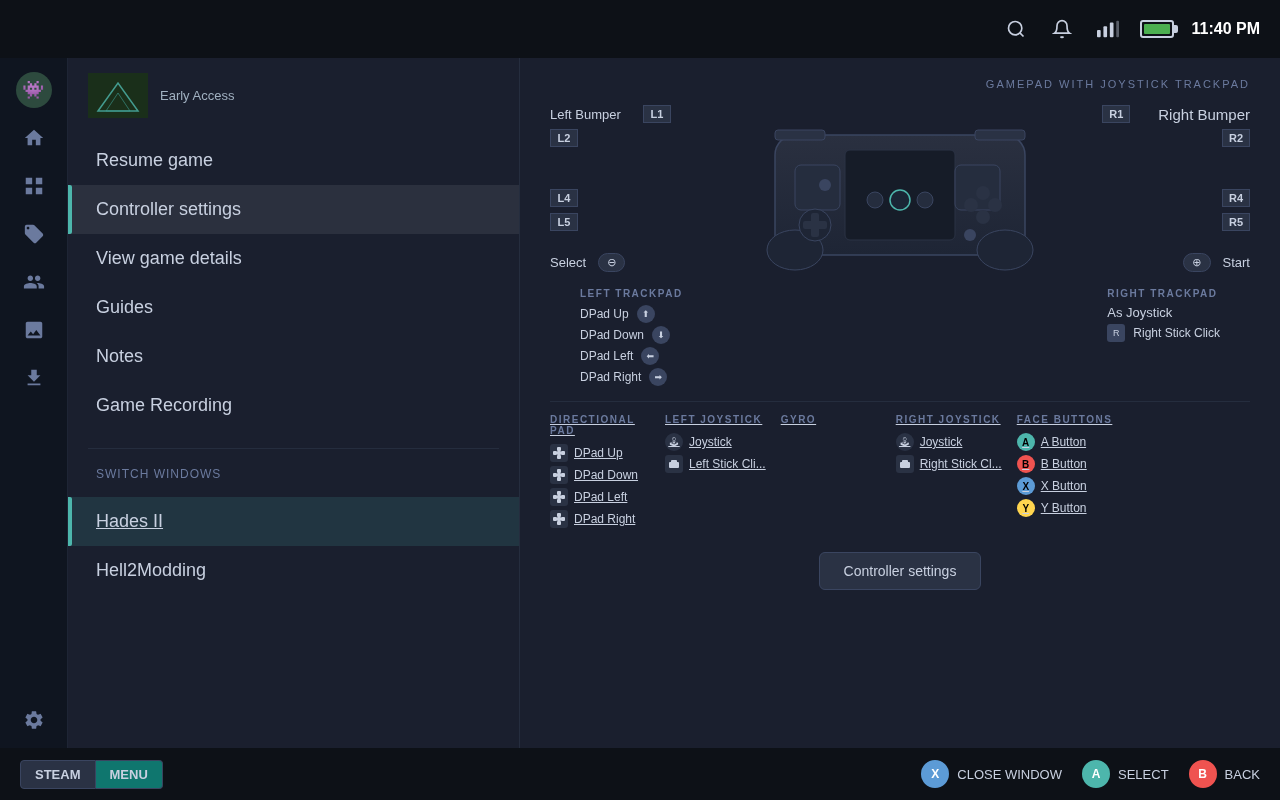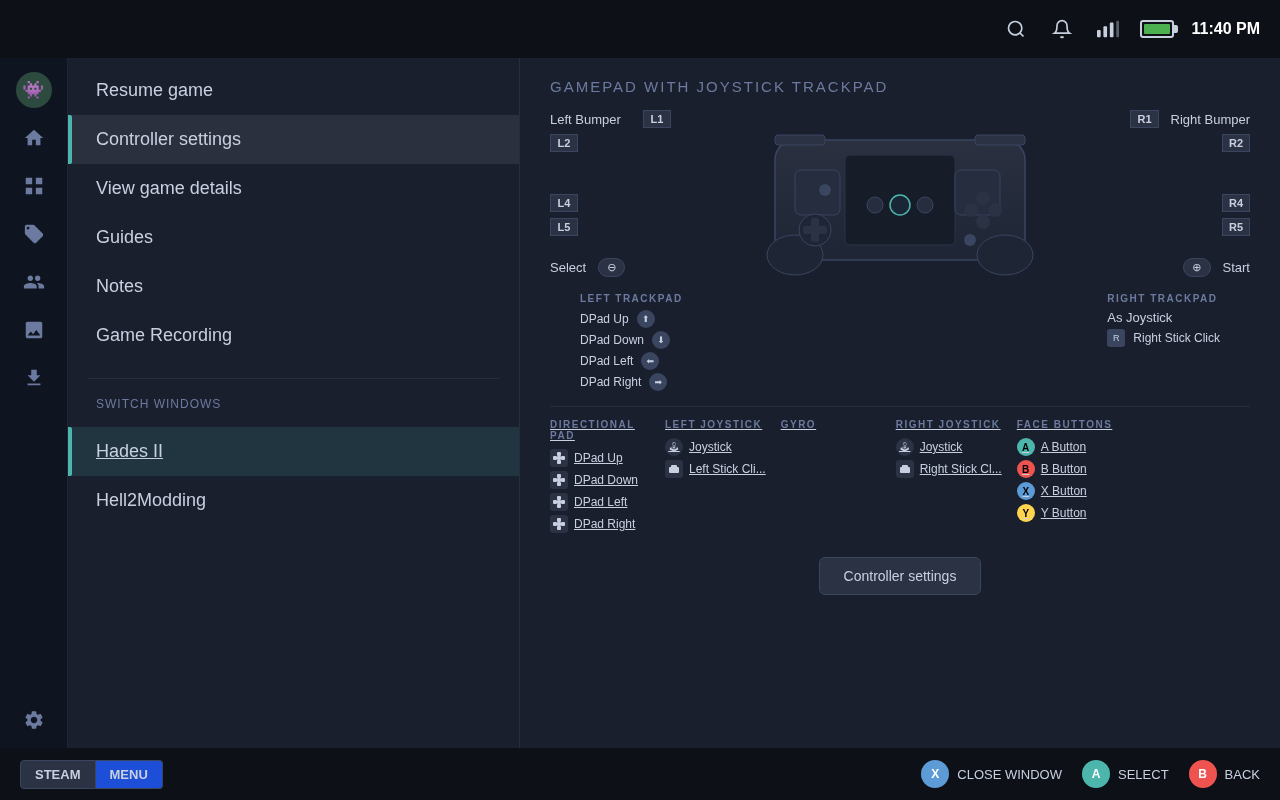--- a/index.html
+++ b/index.html
@@ -199,22 +199,22 @@
       position: absolute;
       top: 58px;
       left: 520px;
       right: 0;
       bottom: 0;
       background: #1a1f2e;
       padding: 20px 30px;
     }
 
     .gamepad-label {
-      text-align: left;
-      font-size: 15px;
+      text-align: right;
+      font-size: 11px;
       letter-spacing: 2px;
       color: #6b7a9e;
       text-transform: uppercase;
       margin-bottom: 15px;
     }
 
     .left-buttons, .right-buttons {
       display: flex;
       flex-direction: column;
       gap: 6px;
@@ -335,21 +335,21 @@
       background: #2a3244;
       border: 1px solid #3a4560;
       border-radius: 4px 0 0 4px;
       padding: 6px 14px;
       font-size: 13px;
       font-weight: bold;
       color: #c8d0e0;
       cursor: pointer;
     }
     .menu-btn {
-      background: #1d4ed8;
+      background: #0f766e;
       border: 1px solid #3a4560;
       border-left: none;
       border-radius: 0 4px 4px 0;
       padding: 6px 14px;
       font-size: 13px;
       font-weight: bold;
       color: #c8d0e0;
       cursor: pointer;
     }
 
@@ -513,20 +513,30 @@
       </svg>
   </div>
   <div class="sidebar-icon-item">
     <svg width="22" height="22" viewBox="0 0 24 24" fill="currentColor">
         <path d="M13 3h-2v10h2V3zm4.83 2.17l-1.42 1.42C17.99 7.86 19 9.81 19 12c0 3.87-3.13 7-7 7s-7-3.13-7-7c0-2.19 1.01-4.14 2.58-5.42L6.17 5.17C4.23 6.82 3 9.26 3 12c0 4.97 4.03 9 9 9s9-4.03 9-9c0-2.74-1.23-5.18-3.17-6.83z"></path>
       </svg>
   </div>
 </div>
 
 <div class="menu-panel">
+  <div class="game-header">
+    <div class="game-logo">
+      <svg width="60" height="45" viewBox="0 0 60 45">
+        <rect width="60" height="45" fill="#1a2f1a"></rect>
+        <polygon points="10,38 30,10 50,38" fill="none" stroke="#4db6ac" stroke-width="1.5" opacity="0.8"></polygon>
+        <polygon points="18,38 30,20 42,38" fill="none" stroke="#3d9e94" stroke-width="1" opacity="0.6"></polygon>
+      </svg>
+    </div>
+    <div style="font-size:13px;color:#a0b0c0;">Early Access</div>
+  </div>
 
   <div class="menu-items">
     <div class="menu-item">Resume game</div>
     <div class="menu-item active">Controller settings</div>
     <div class="menu-item">View game details</div>
     <div class="menu-item">Guides</div>
     <div class="menu-item">Notes</div>
     <div class="menu-item">Game Recording</div>
   </div>
 
@@ -606,21 +616,21 @@
 
         <circle cx="80" cy="80" r="6" fill="#3a4560"></circle>
         <circle cx="225" cy="130" r="6" fill="#3a4560"></circle>
 
         <circle cx="155" cy="95" r="10" fill="#1a2535" stroke="#4db6ac" stroke-width="1.5"></circle>
       </svg>
     </div>
 
     <div class="right-buttons">
       <div class="button-row right">
-        <span style="font-size:13px;color:#c8d0e0;margin-left:4px;">Right Bumper</span>
+        <span style="font-size:15px;color:#c8d0e0;margin-left:20px;">Right Bumper</span>
         <span class="btn-badge">R1</span>
       </div>
       <div class="button-row right">
         <span class="btn-badge">R2</span>
       </div>
       <div style="height:30px;"></div>
       <div class="button-row right">
         <span class="btn-badge">R4</span>
       </div>
       <div class="button-row right">

